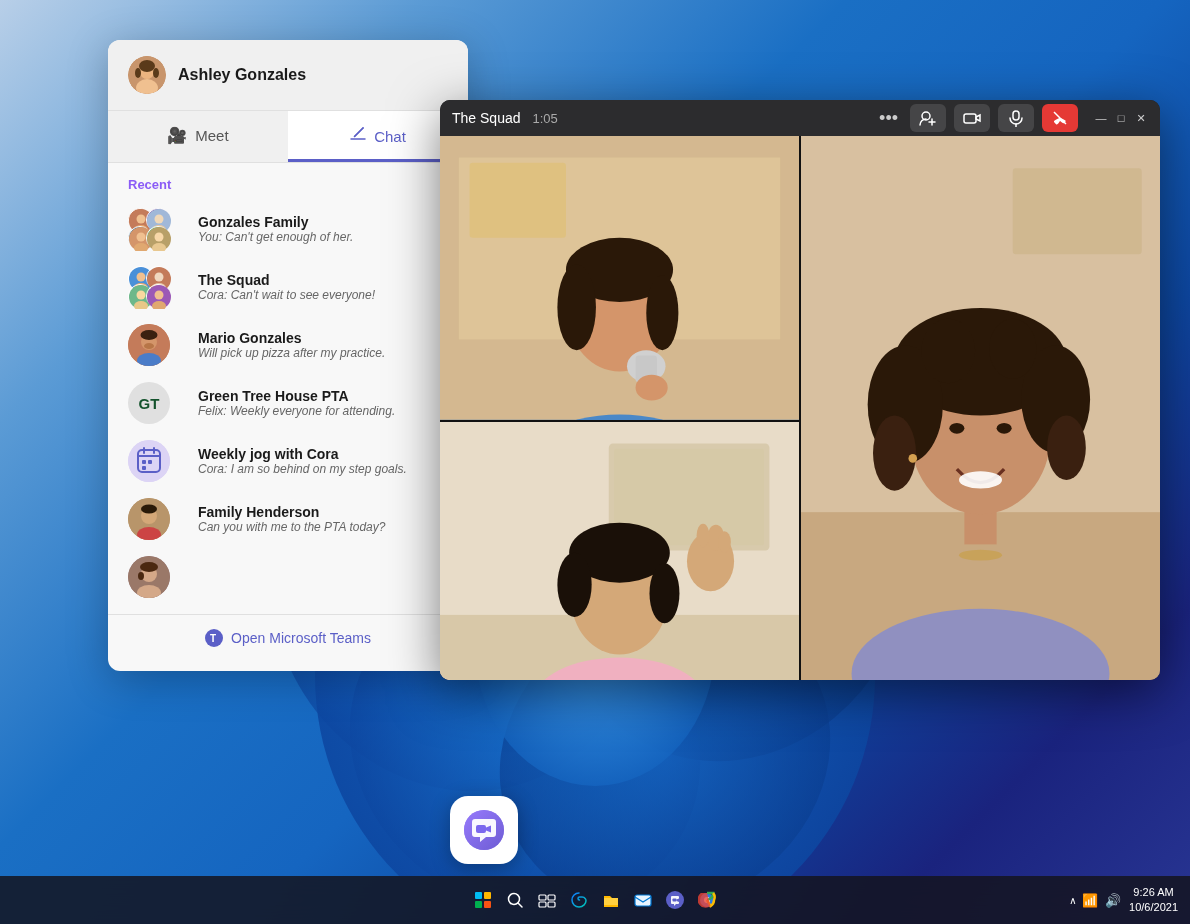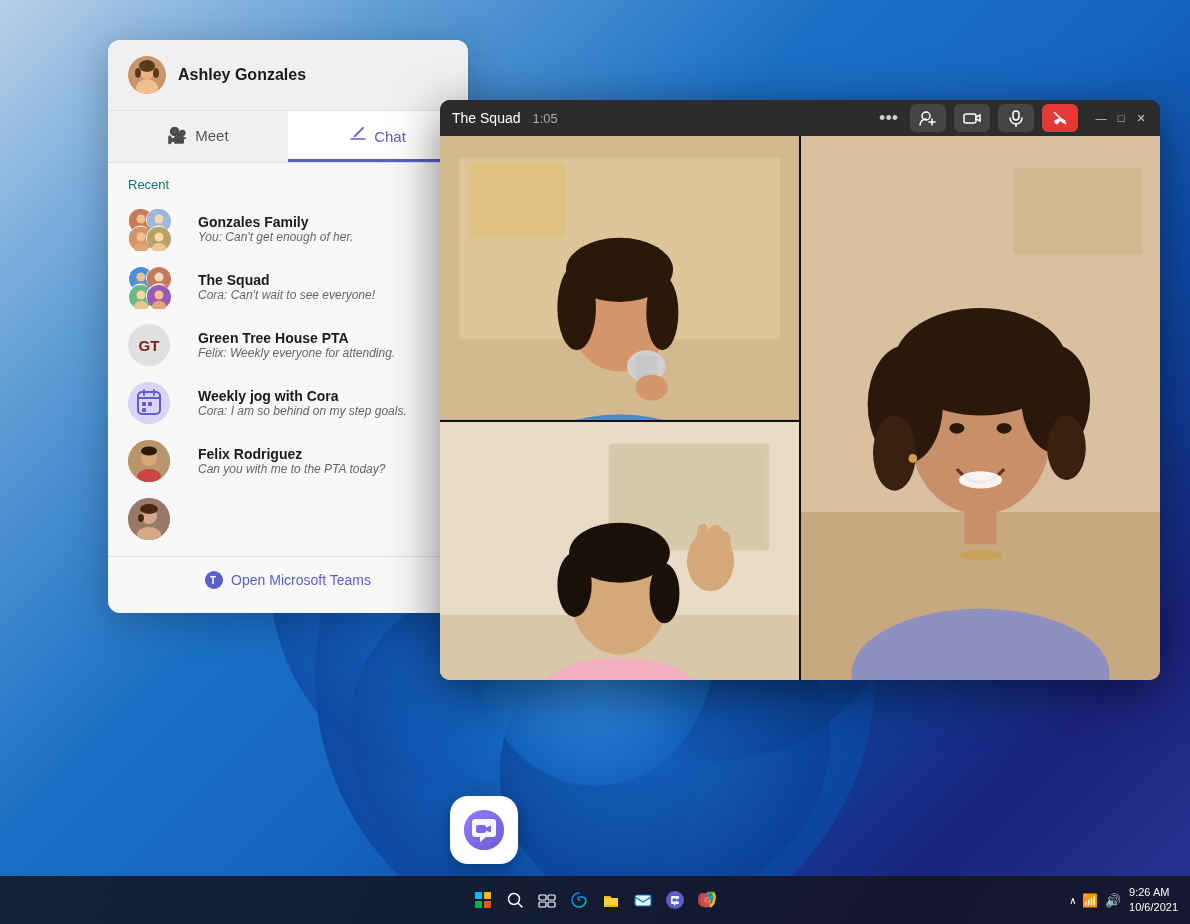--- a/index.html
+++ b/index.html
@@ -60,21 +60,21 @@
       height: 28px;
       display: flex;
       align-items: center;
       justify-content: center;
       border-radius: 4px;
       cursor: pointer;
     }
     .taskbar-time {
       display: flex;
       flex-direction: column;
-      align-items: flex-start;
+      align-items: center;
       font-size: 11px;
       color: #fff;
       line-height: 1.4;
     }
     .taskbar-sys-icons {
       display: flex;
       align-items: center;
       gap: 6px;
       font-size: 13px;
       color: #fff;
@@ -149,22 +149,22 @@
       border-bottom: 3px solid #5b5fc7;
       align-items: flex-end;
     }
     .tab-icon {
       font-size: 16px;
     }
 
     
     .section-label {
       font-size: 13px;
-      font-weight: 400;
-      color: #0f766e;
+      font-weight: 700;
+      color: #8b5cf6;
       padding: 14px 20px 8px;
     }
 
     
     .chat-item {
       display: flex;
       align-items: center;
       padding: 8px 20px;
       gap: 28px;
       cursor: pointer;
@@ -196,21 +196,21 @@
     .chat-preview {
       font-size: 12px;
       color: #666;
       white-space: nowrap;
       overflow: hidden;
       text-overflow: ellipsis;
       font-style: italic;
     }
     .av-gt {
       background: #e0e0e0;
-      color: #7f1d1d;
+      color: #14532d;
       font-size: 15px;
       font-weight: 700;
     }
     .av-weekly {
       background: #dcd4f5;
       color: #5b5fc7;
       font-size: 18px;
     }
 
     
@@ -525,20 +525,39 @@
             <ellipse cx="12" cy="21" rx="7" ry="5" fill="#e0a870"></ellipse>
           </svg>
       </div>
     </div>
     <div class="chat-info">
       <div class="chat-name">The Squad</div>
       <div class="chat-preview">Cora: Can't wait to see everyone!</div>
     </div>
   </div>
 
+  <div class="chat-item">
+    <div class="chat-avatar" style="background:#c47b5a;">
+      <svg width="42" height="42" viewBox="0 0 42 42">
+        <circle cx="21" cy="21" r="21" fill="#c47b5a"></circle>
+
+        <circle cx="21" cy="18" r="8" fill="#d4956a"></circle>
+
+        <ellipse cx="21" cy="11" rx="8.5" ry="5" fill="#3a2010"></ellipse>
+
+        <ellipse cx="21" cy="22" rx="5" ry="3" fill="#8B4513" opacity="0.4"></ellipse>
+
+        <ellipse cx="21" cy="37" rx="12" ry="8" fill="#4a7cc8"></ellipse>
+      </svg>
+    </div>
+    <div class="chat-info">
+      <div class="chat-name">Mario Gonzales</div>
+      <div class="chat-preview">Will pick up pizza after my practice.</div>
+    </div>
+  </div>
 
   <div class="chat-item">
     <div class="chat-avatar av-gt">GT</div>
     <div class="chat-info">
       <div class="chat-name">Green Tree House PTA</div>
       <div class="chat-preview">Felix: Weekly everyone for attending.</div>
     </div>
   </div>
 
   <div class="chat-item">
@@ -563,21 +582,21 @@
   <div class="chat-item">
     <div class="chat-avatar" style="background:#b8956a;">
       <svg width="42" height="42" viewBox="0 0 42 42">
         <circle cx="21" cy="21" r="21" fill="#b8956a"></circle>
         <circle cx="21" cy="18" r="8" fill="#d4a878"></circle>
         <ellipse cx="21" cy="11" rx="8" ry="4.5" fill="#2a1a08"></ellipse>
         <ellipse cx="21" cy="37" rx="12" ry="8" fill="#cc4444"></ellipse>
       </svg>
     </div>
     <div class="chat-info">
-      <div class="chat-name">Felix Rodriguez</div>
+      <div class="chat-name">Family Henderson</div>
       <div class="chat-preview">Can you with me to the PTA today?</div>
     </div>
   </div>
 
   <div class="chat-item">
     <div class="chat-avatar" style="background:#9a7878;">
       <svg width="42" height="42" viewBox="0 0 42 42">
         <circle cx="21" cy="21" r="21" fill="#9a7868"></circle>
         <circle cx="21" cy="18" r="8" fill="#d4a888"></circle>
         <ellipse cx="21" cy="11" rx="9" ry="5" fill="#4a2810"></ellipse>

